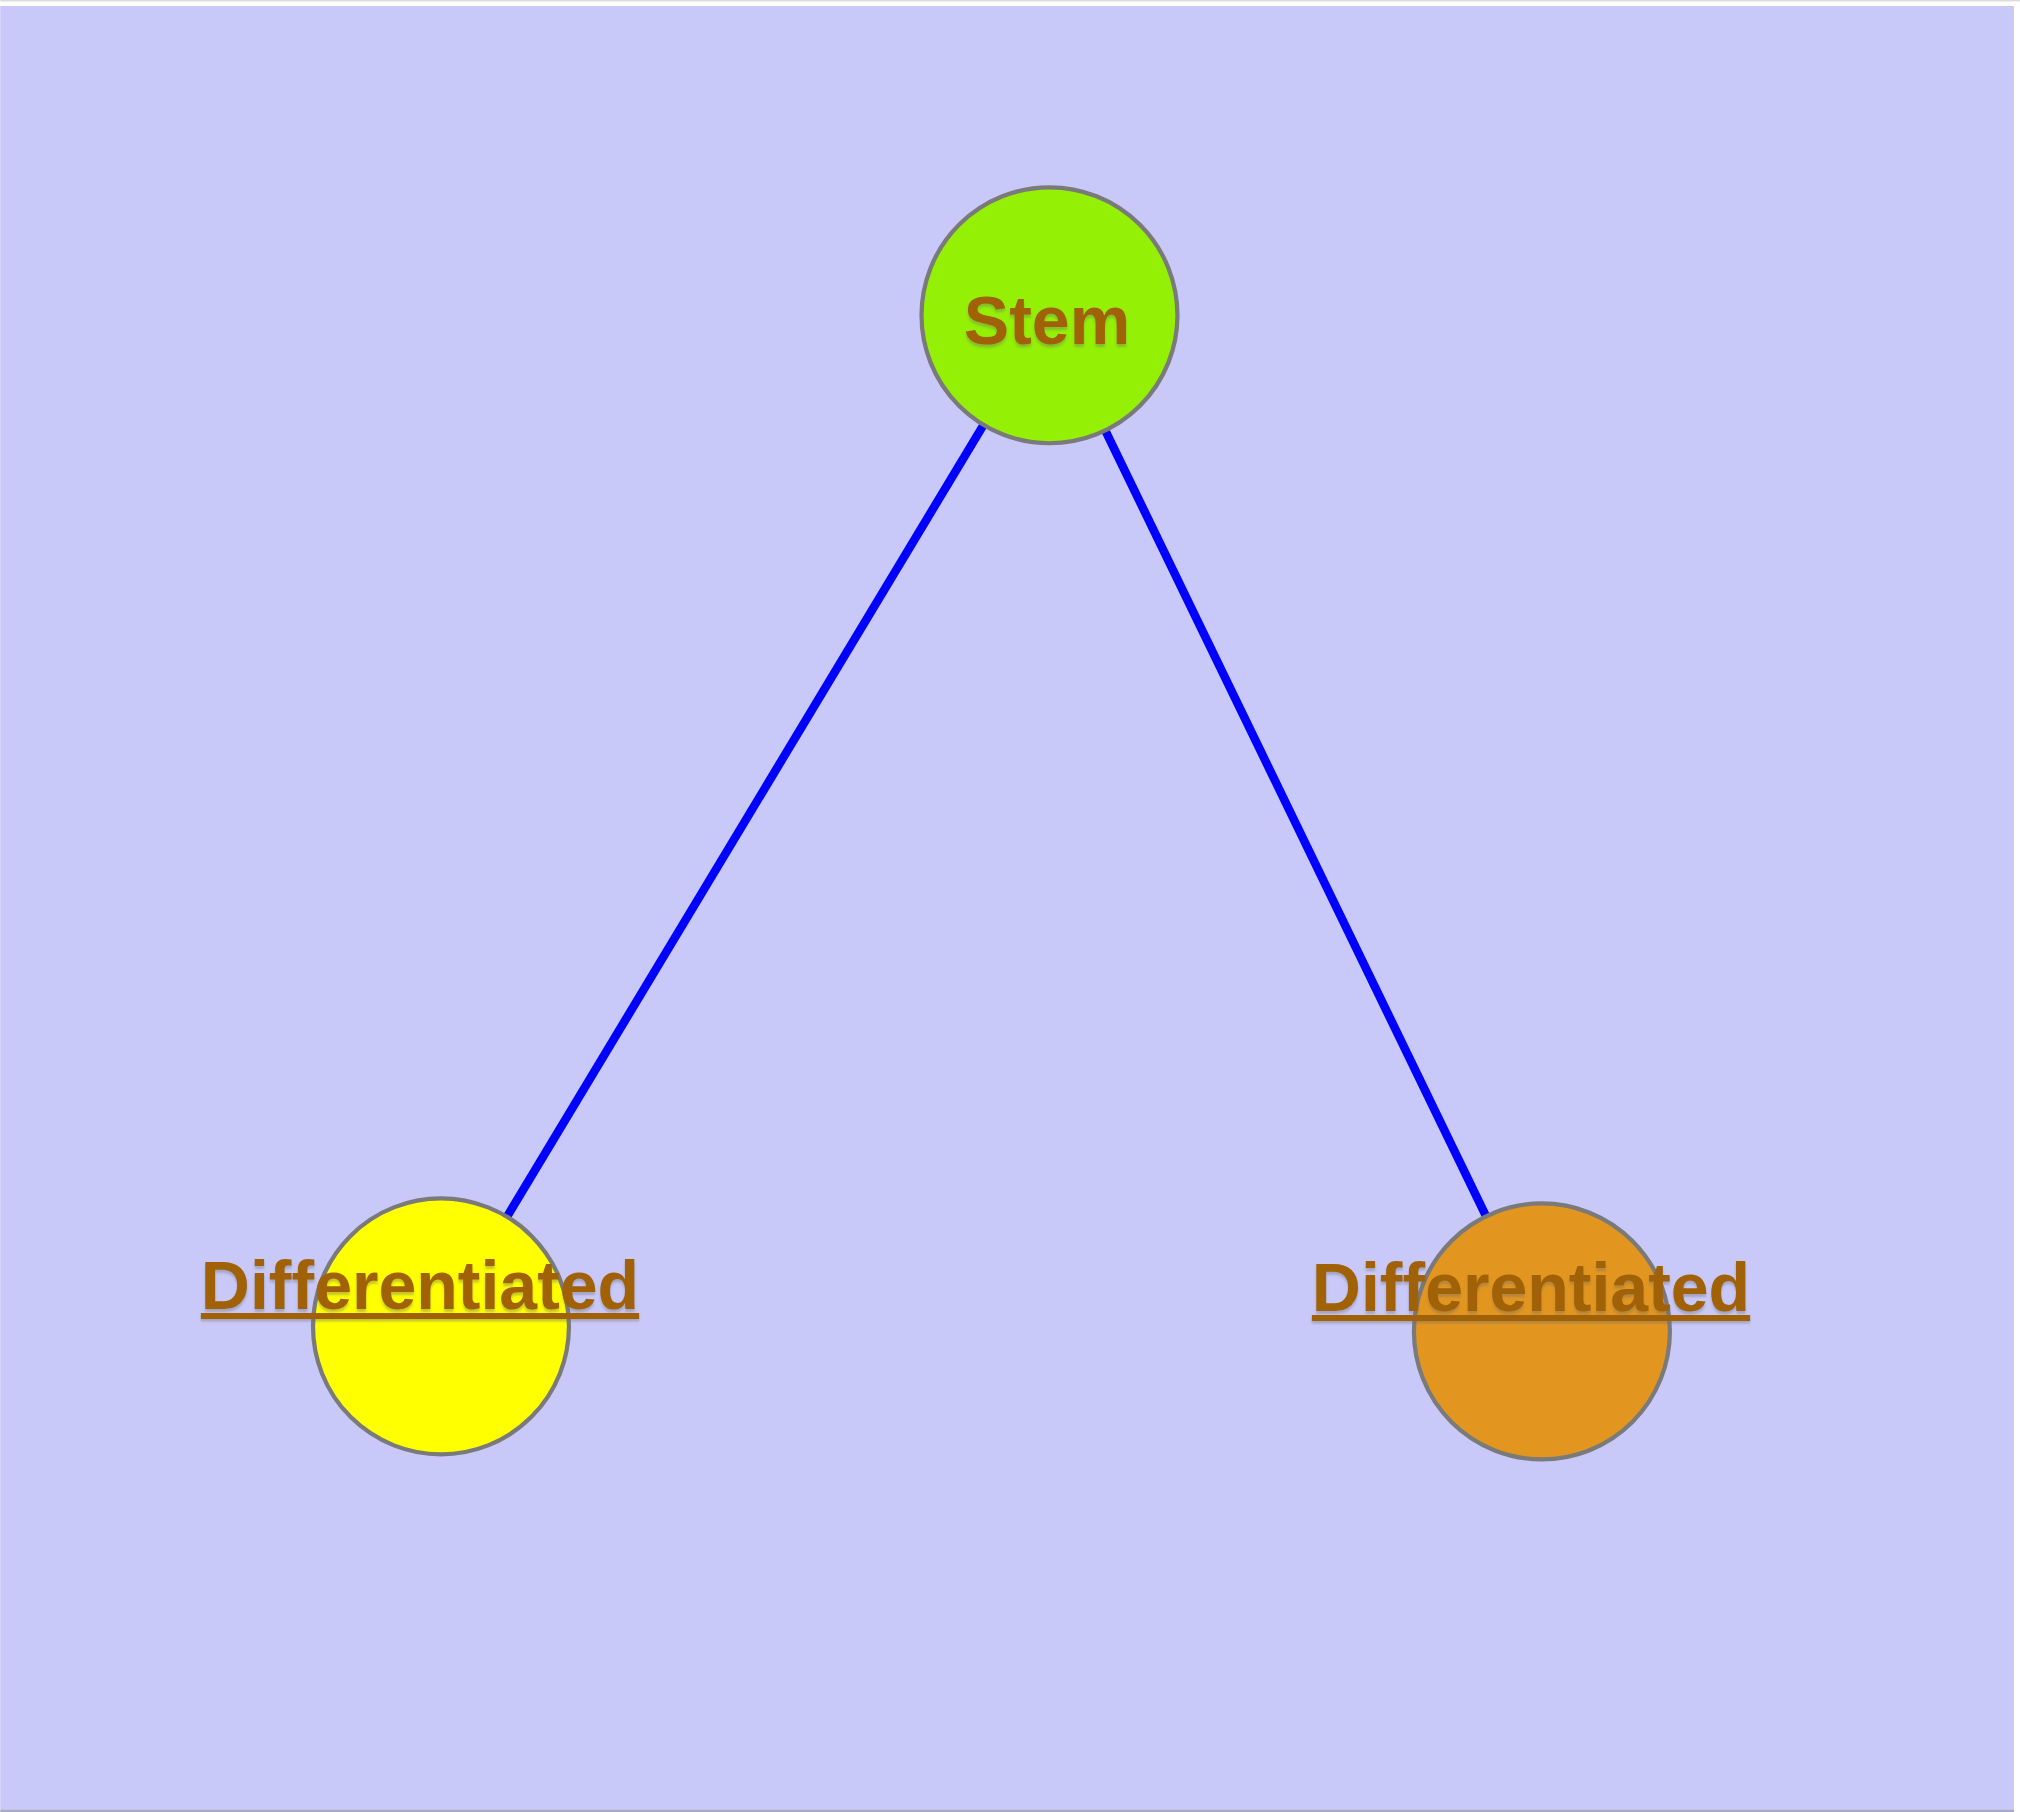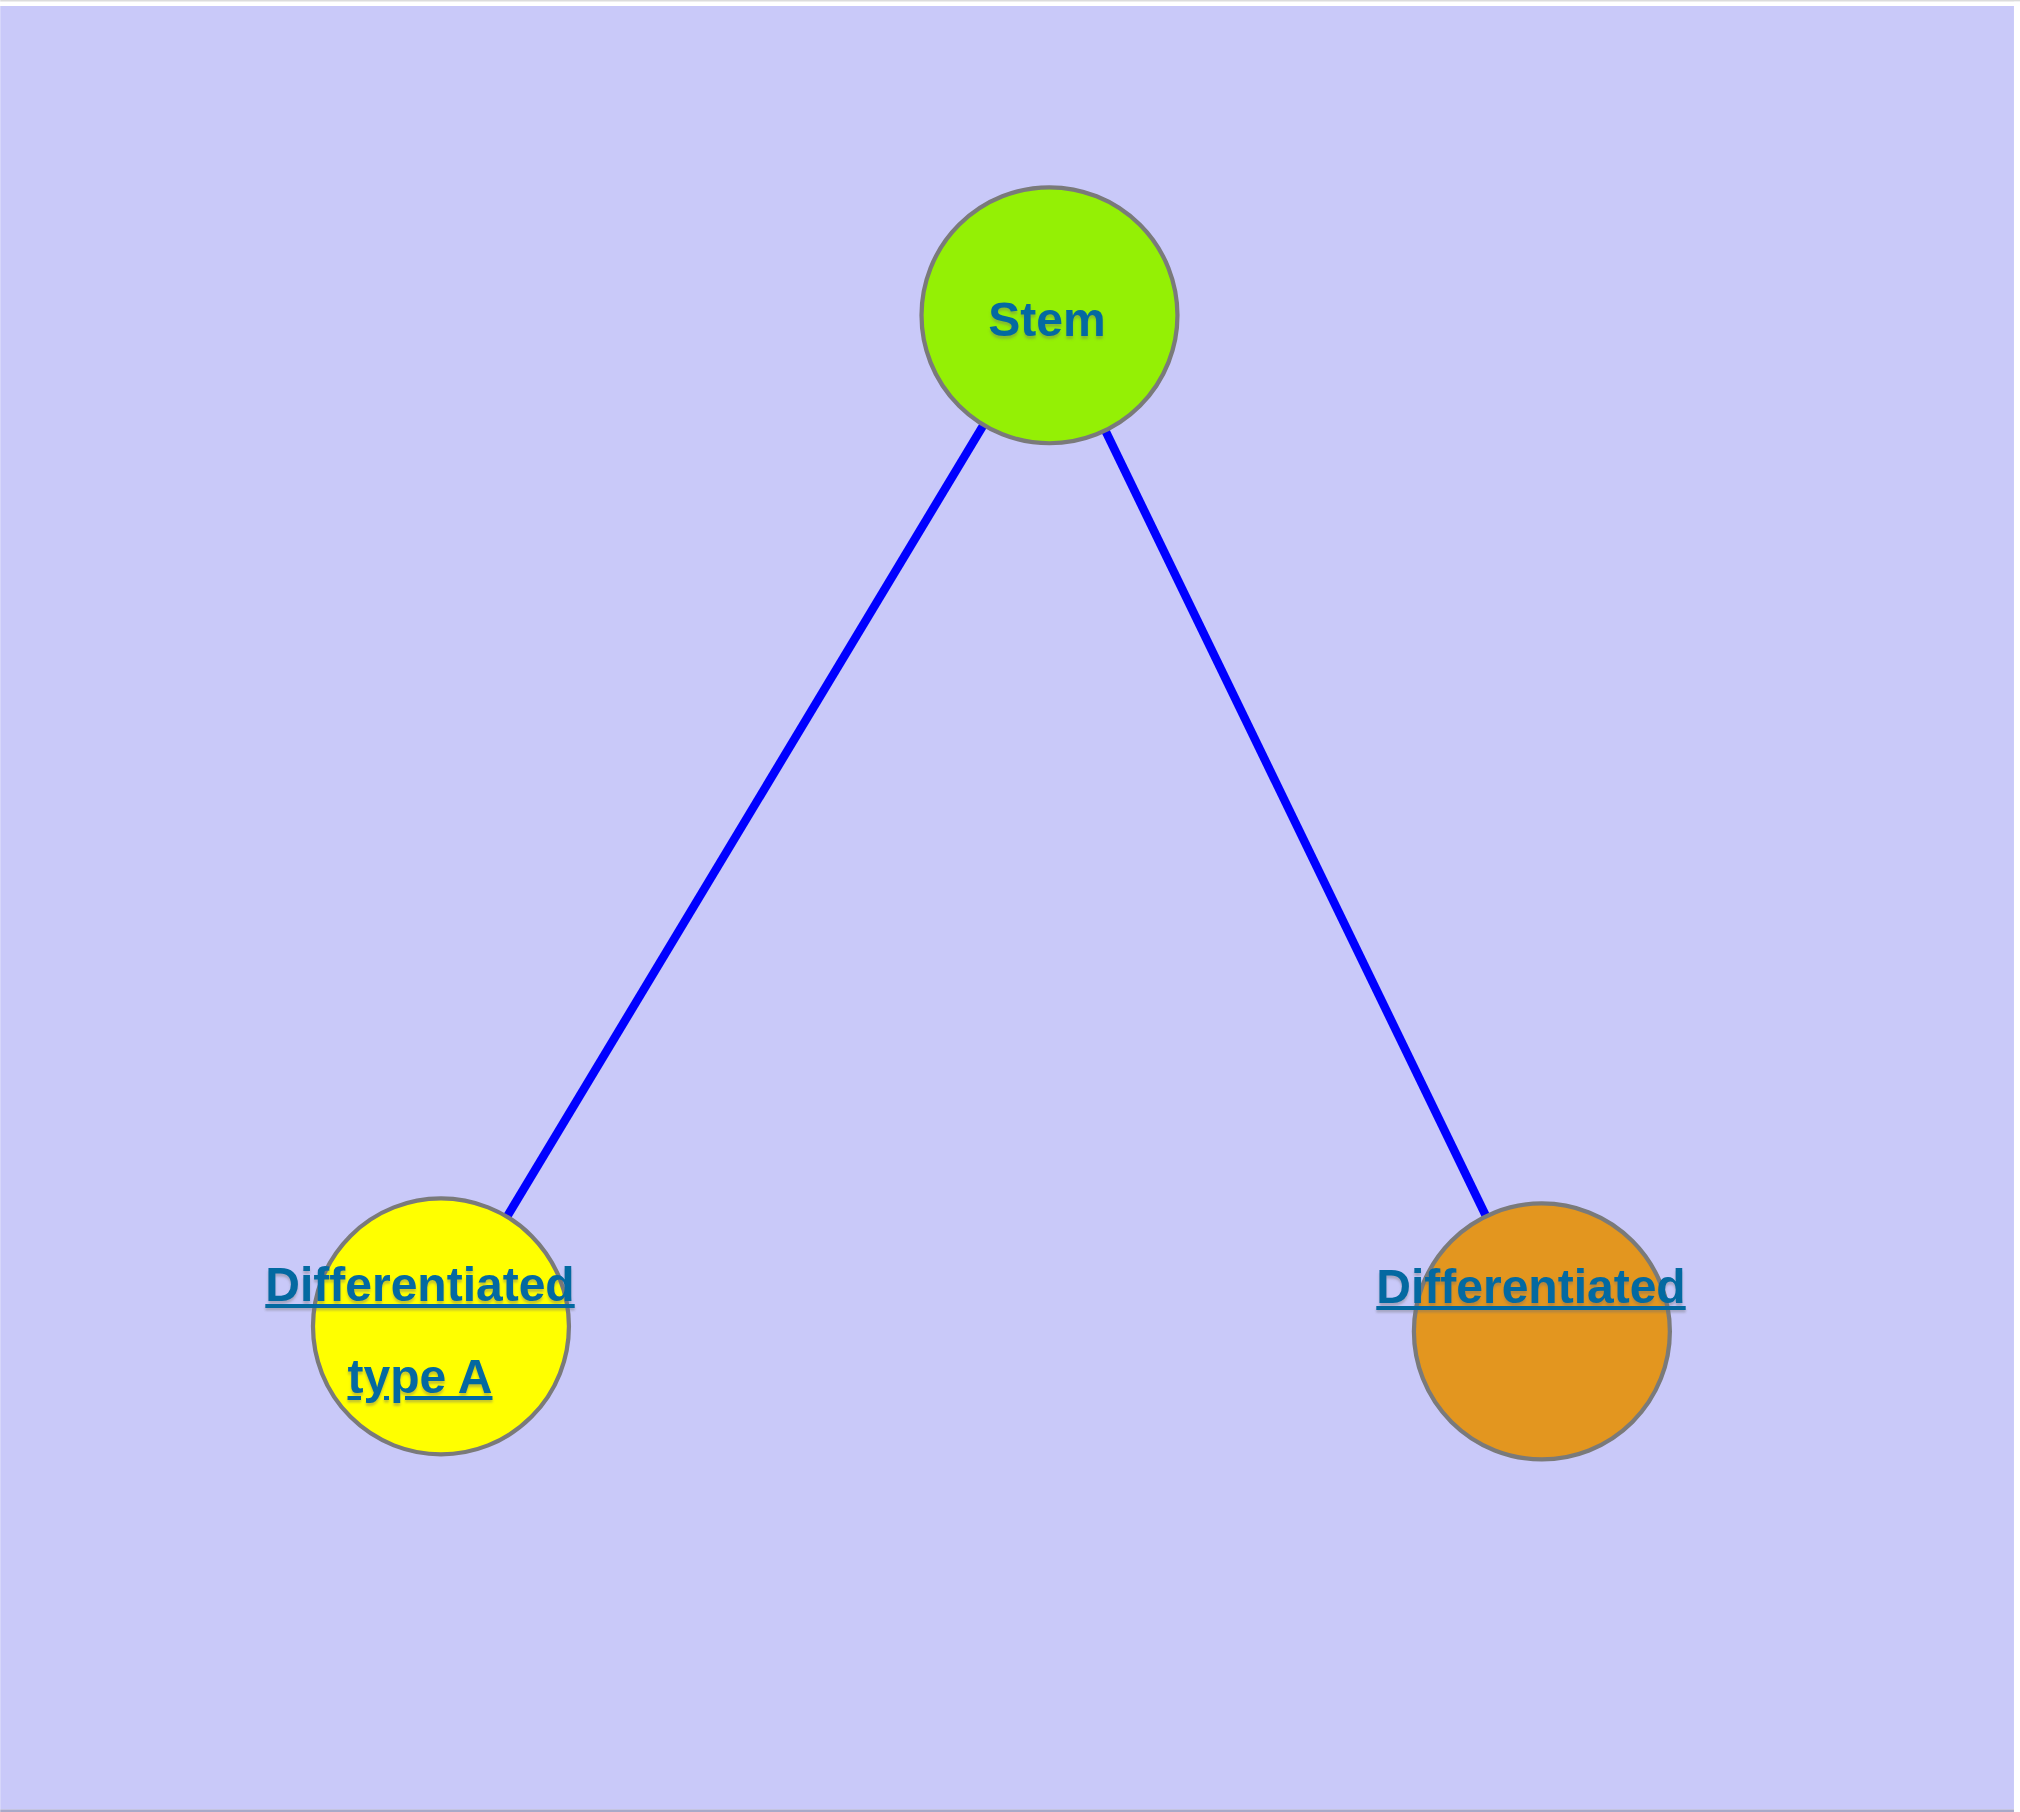--- a/index.html
+++ b/index.html
@@ -20,24 +20,24 @@
     left: 0;
     top: 0;
     display: block;
   }
   .edge {
     fill: none;
   }
   .node-label {
     position: absolute;
     transform: translateX(-50%);
-    font-size: 48px;
+    font-size: 68px;
     line-height: 92px;
     font-weight: bold;
-    color: #0369a1;
+    color: #a16207;
     text-align: center;
     white-space: nowrap;
     text-shadow: 0 2.5px 2.5px rgba(110,110,110,0.40);
   }
   .label-line { display: block; text-decoration: underline; }
 </style>
 </head>
 <body>
 
 <div class="canvas">
@@ -56,21 +56,20 @@
 
     <circle cx="1238" cy="372" r="151" stroke-width="5" fill="#94F005" stroke="#7A7A7A"></circle>
     <circle cx="520" cy="1565" r="151" stroke-width="5" fill="#FFFF00" stroke="#7A7A7A"></circle>
     <circle cx="1819" cy="1571" r="151" stroke-width="5" fill="#E3961F" stroke="#7A7A7A"></circle>
   </svg>
 
   <div class="node-label" style="left:1047px; top:274px;">Stem</div>
 
   <div class="node-label" style="left:420px; top:1239px;">
     <span class="label-line">Differentiated</span>
-    <span class="label-line">type A</span>
   </div>
 
   <div class="node-label" style="left:1531px; top:1241px;">
     <span class="label-line">Differentiated</span>
   </div>
 
 </div>
 
 
 </body></html>

